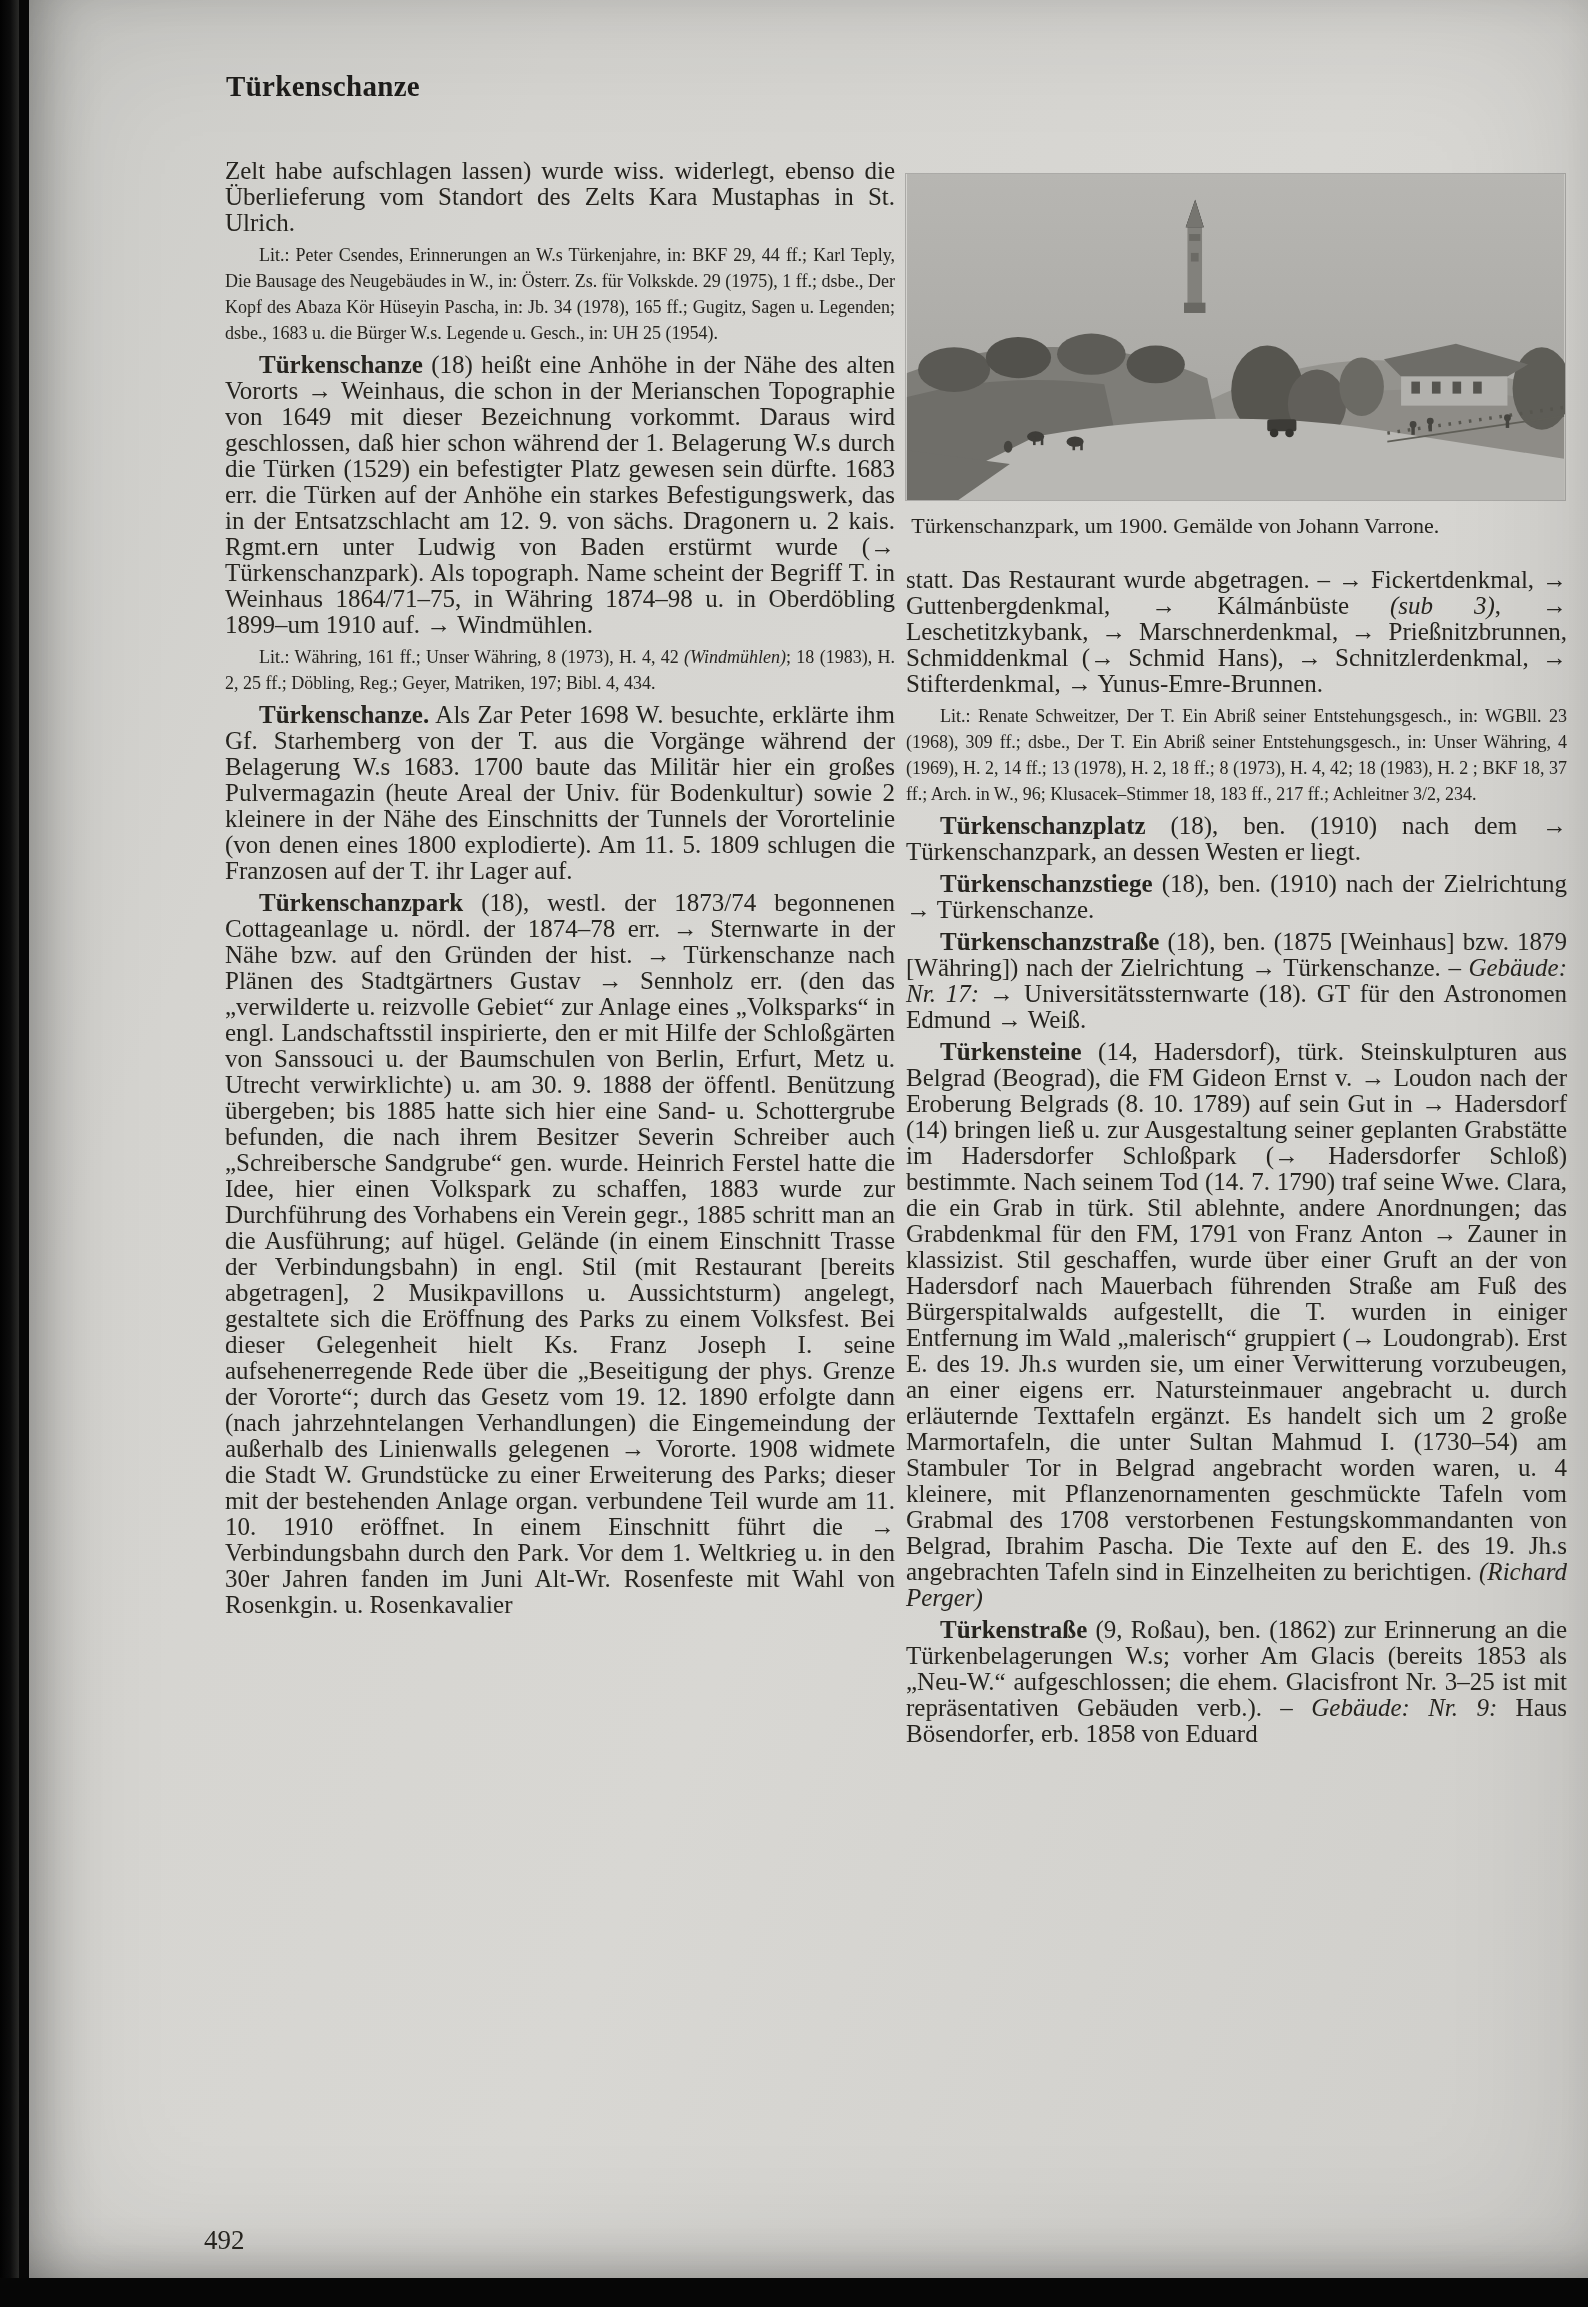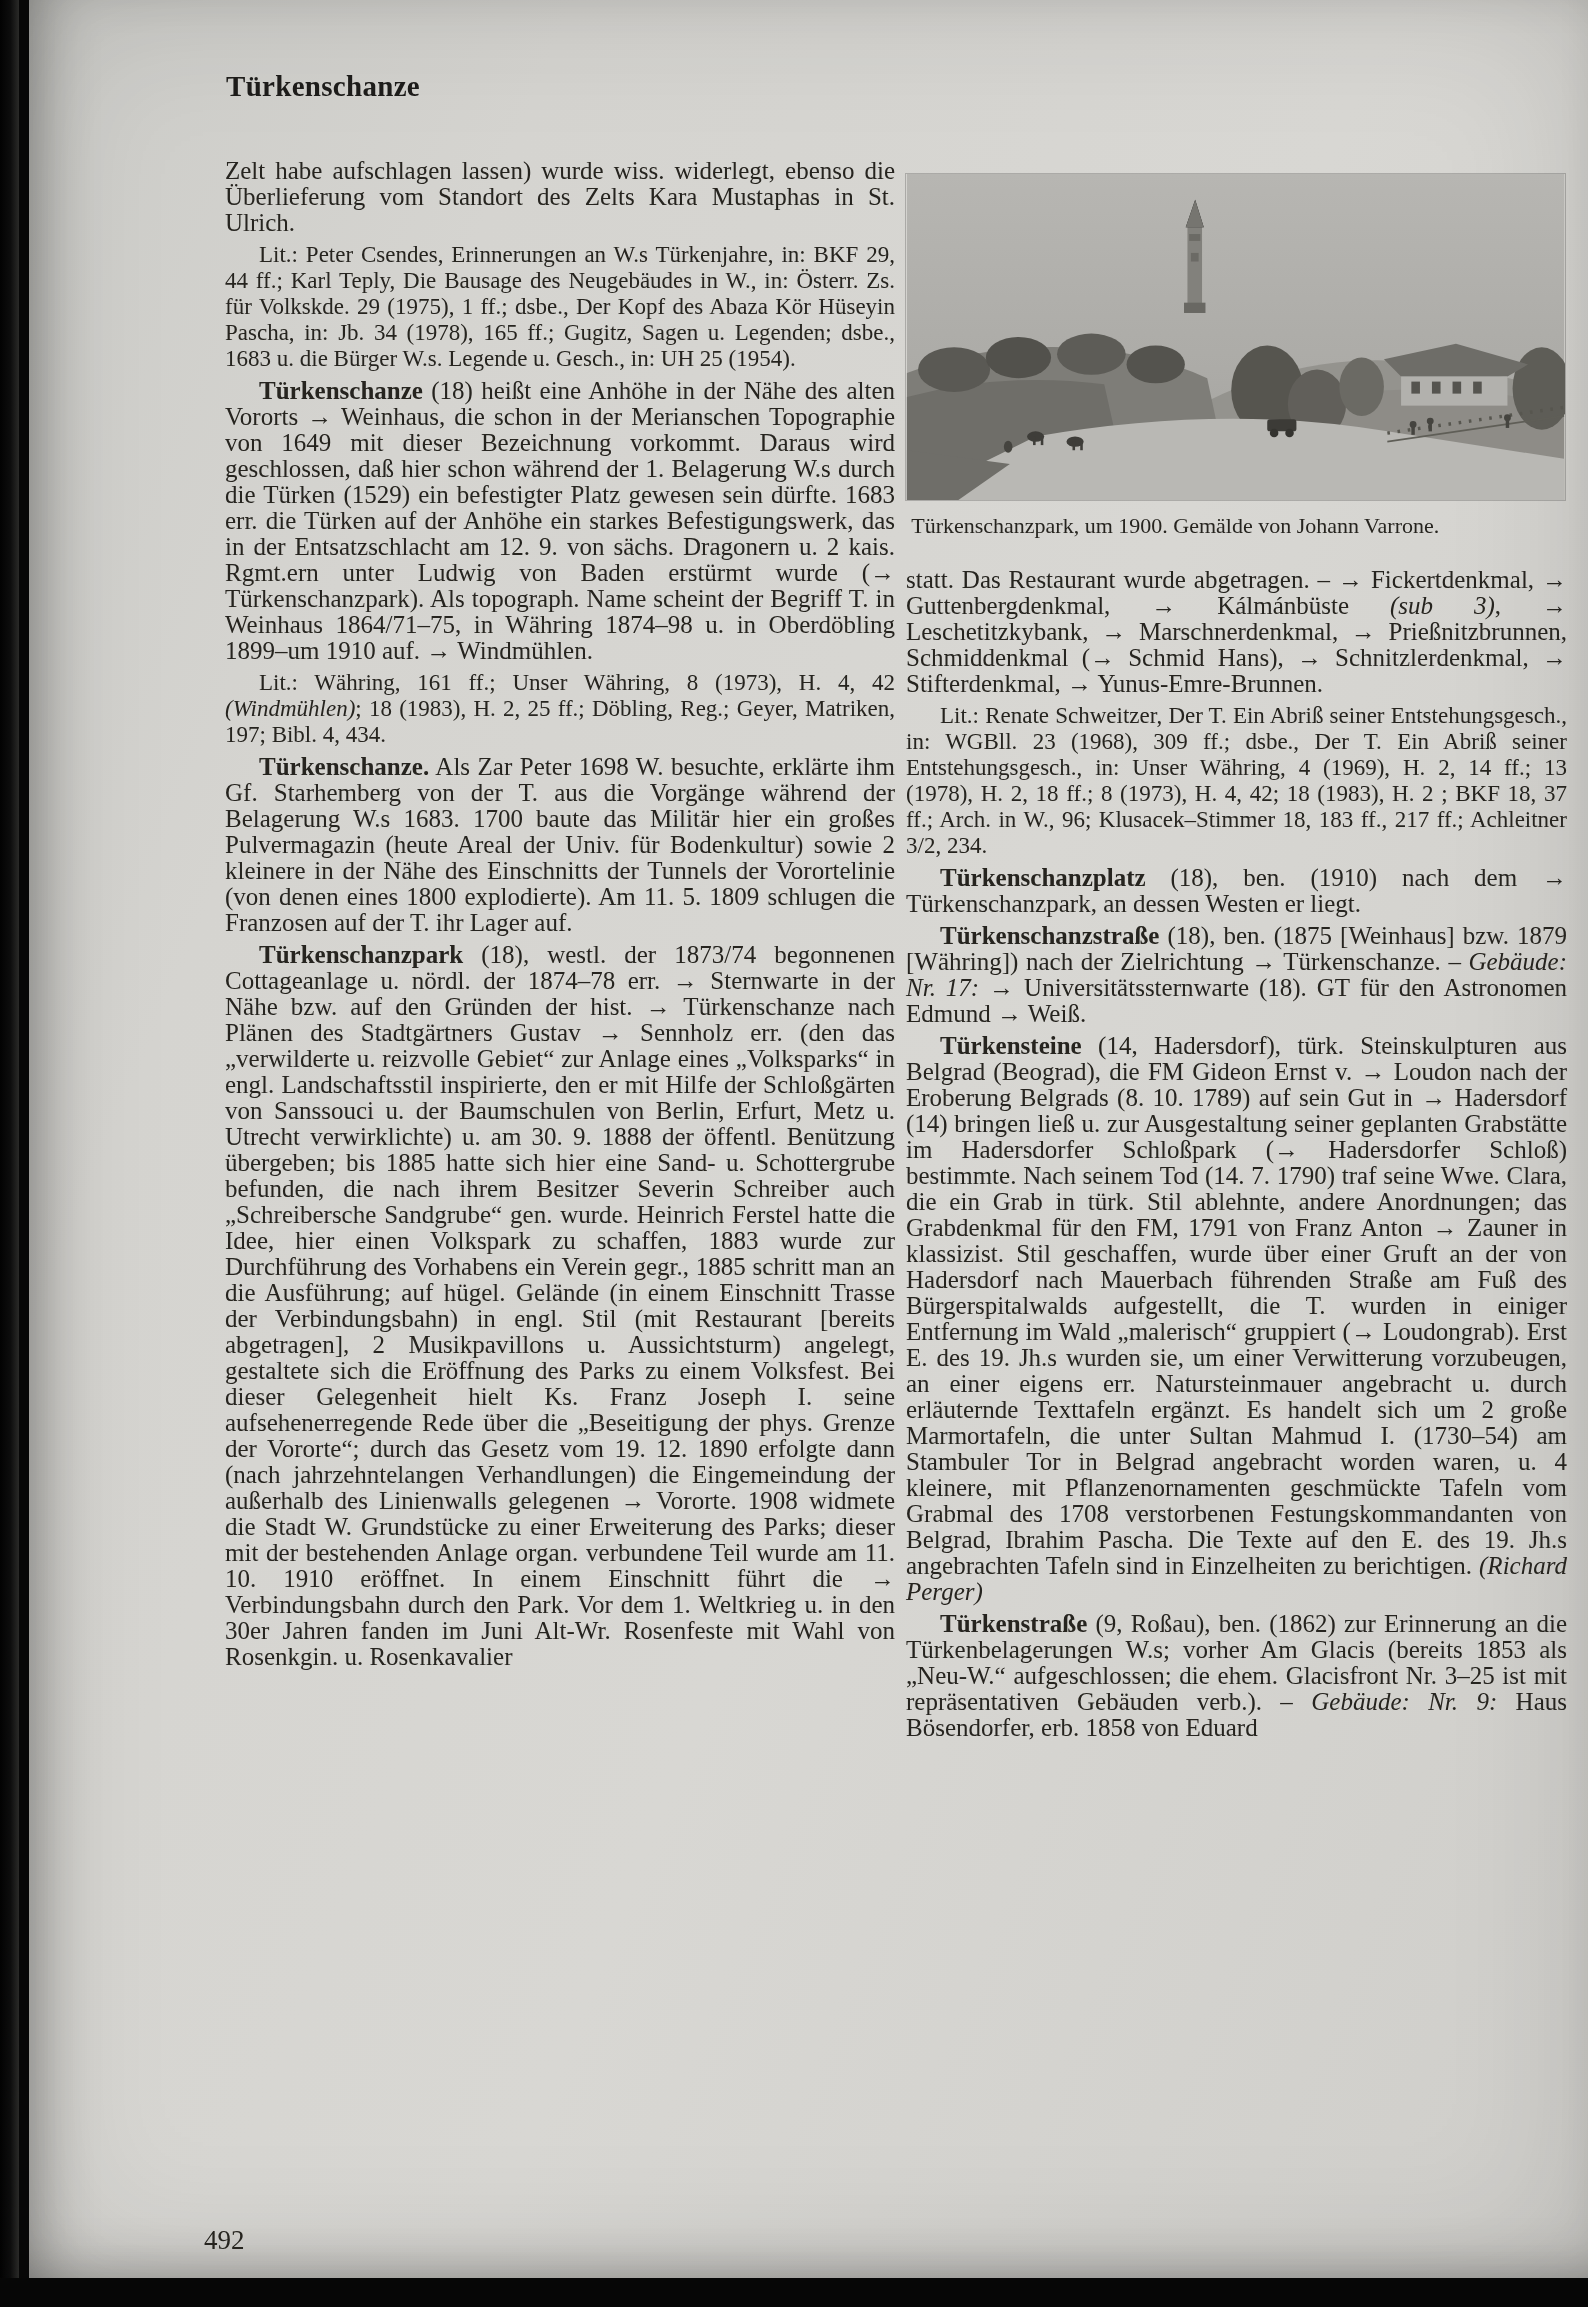--- a/index.html
+++ b/index.html
@@ -21,21 +21,21 @@
     margin-left: 10px;
   }
   .running-head{position:absolute;left:197px;top:70px;margin:0;
     font-size:29px;font-weight:bold;color:#1d1c1a;letter-spacing:0.3px;}
   .col{position:absolute;color:#26241f;}
   .col-left{left:196px;top:158px;width:670px;}
   .col-right{left:877px;top:567px;width:661px;}
   .para{margin:0;text-align:justify;}
   .para + .para{margin-top:6px;}
   .body{font-size:25px;line-height:26px;font-family:Liberation Serif, serif;}
-  .lit{font-size:23px;line-height:26px;}
+  .lit{font-size:18px;line-height:26px;}
   .ind{text-indent:34px;}
   .seg-b{font-weight:bold;}
   .seg-i{font-style:italic;}
   .figure{position:absolute;left:877px;top:174px;width:659px;margin:0;}
   .figure svg{display:block;width:659px;height:326px;outline:0.9px solid rgba(40,40,38,.25);}
   .figure figcaption{font-size:22px;color:#26241f;margin-top:13px;padding-left:5.2px;text-align:left;}
   .page-number{position:absolute;left:175px;top:2225px;font-size:27px;color:#26241f;}
 </style>
 </head>
 <body>
@@ -122,20 +122,21 @@
         <rect x="608" y="288" width="4" height="12" fill="#45443f"></rect>
         <rect x="698" y="284" width="4" height="12" fill="#45443f"></rect>
       </svg>
       <figcaption>Türkenschanzpark, um 1900. Gemälde von Johann Varrone.</figcaption>
     </figure>
 
     <div class="col col-right">
         <p class="para body"><span class="seg-r">statt. Das Restaurant wurde abgetragen. – → Fickertdenkmal, → Guttenbergdenkmal, → Kálmánbüste </span><span class="seg-i">(sub 3)</span><span class="seg-r">, → Leschetitzkybank, → Marschnerdenkmal, → Prießnitzbrunnen, Schmiddenkmal (→ Schmid Hans), → Schnitzlerdenkmal, → Stifterdenkmal, → Yunus-Emre-Brunnen.</span></p>
         <p class="para lit ind"><span class="seg-r">Lit.: Renate Schweitzer, Der T. Ein Abriß seiner Entstehungsgesch., in: WGBll. 23 (1968), 309 ff.; dsbe., Der T. Ein Abriß seiner Entstehungsgesch., in: Unser Währing, 4 (1969), H. 2, 14 ff.; 13 (1978), H. 2, 18 ff.; 8 (1973), H. 4, 42; 18 (1983), H. 2 ; BKF 18, 37 ff.; Arch. in W., 96; Klusacek–Stimmer 18, 183 ff., 217 ff.; Achleitner 3/2, 234.</span></p>
         <p class="para body ind"><span class="seg-b">Türkenschanzplatz</span><span class="seg-r"> (18), ben. (1910) nach dem → Türkenschanzpark, an dessen Westen er liegt.</span></p>
+        <p class="para body ind"><span class="seg-b">Türkenschanzstiege</span><span class="seg-r"> (18), ben. (1910) nach der Zielrichtung → Türkenschanze.</span></p>
         <p class="para body ind"><span class="seg-b">Türkenschanzstraße</span><span class="seg-r"> (18), ben. (1875 [Weinhaus] bzw. 1879 [Währing]) nach der Zielrichtung → Türkenschanze. – </span><span class="seg-i">Gebäude: Nr. 17:</span><span class="seg-r"> → Universitätssternwarte (18). GT für den Astronomen Edmund → Weiß.</span></p>
         <p class="para body ind"><span class="seg-b">Türkensteine</span><span class="seg-r"> (14, Hadersdorf), türk. Steinskulpturen aus Belgrad (Beograd), die FM Gideon Ernst v. → Loudon nach der Eroberung Belgrads (8. 10. 1789) auf sein Gut in → Hadersdorf (14) bringen ließ u. zur Ausgestaltung seiner geplanten Grabstätte im Hadersdorfer Schloßpark (→ Hadersdorfer Schloß) bestimmte. Nach seinem Tod (14. 7. 1790) traf seine Wwe. Clara, die ein Grab in türk. Stil ablehnte, andere Anordnungen; das Grabdenkmal für den FM, 1791 von Franz Anton → Zauner in klassizist. Stil geschaffen, wurde über einer Gruft an der von Hadersdorf nach Mauerbach führenden Straße am Fuß des Bürgerspitalwalds aufgestellt, die T. wurden in einiger Entfernung im Wald „malerisch“ gruppiert (→ Loudongrab). Erst E. des 19. Jh.s wurden sie, um einer Verwitterung vorzubeugen, an einer eigens err. Natursteinmauer angebracht u. durch erläuternde Texttafeln ergänzt. Es handelt sich um 2 große Marmortafeln, die unter Sultan Mahmud I. (1730–54) am Stambuler Tor in Belgrad angebracht worden waren, u. 4 kleinere, mit Pflanzenornamenten geschmückte Tafeln vom Grabmal des 1708 verstorbenen Festungskommandanten von Belgrad, Ibrahim Pascha. Die Texte auf den E. des 19. Jh.s angebrachten Tafeln sind in Einzelheiten zu berichtigen. </span><span class="seg-i">(Richard Perger)</span></p>
         <p class="para body ind"><span class="seg-b">Türkenstraße</span><span class="seg-r"> (9, Roßau), ben. (1862) zur Erinnerung an die Türkenbelagerungen W.s; vorher Am Glacis (bereits 1853 als „Neu-W.“ aufgeschlossen; die ehem. Glacisfront Nr. 3–25 ist mit repräsentativen Gebäuden verb.). – </span><span class="seg-i">Gebäude: Nr. 9:</span><span class="seg-r"> Haus Bösendorfer, erb. 1858 von Eduard</span></p>
       </div>
 
     <div class="page-number">492</div>
   </div>
 </div>
 
 

